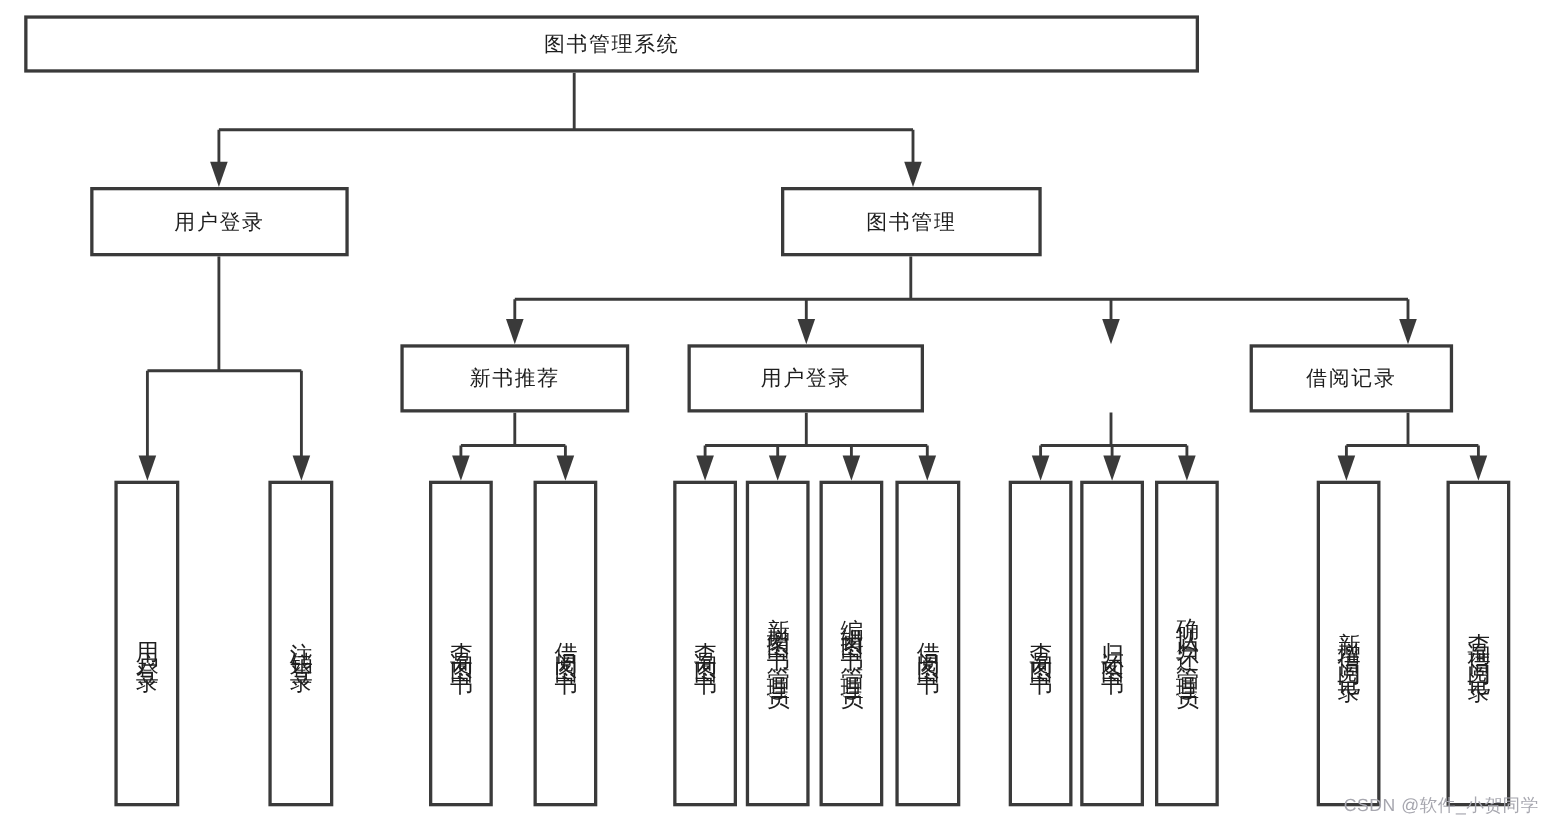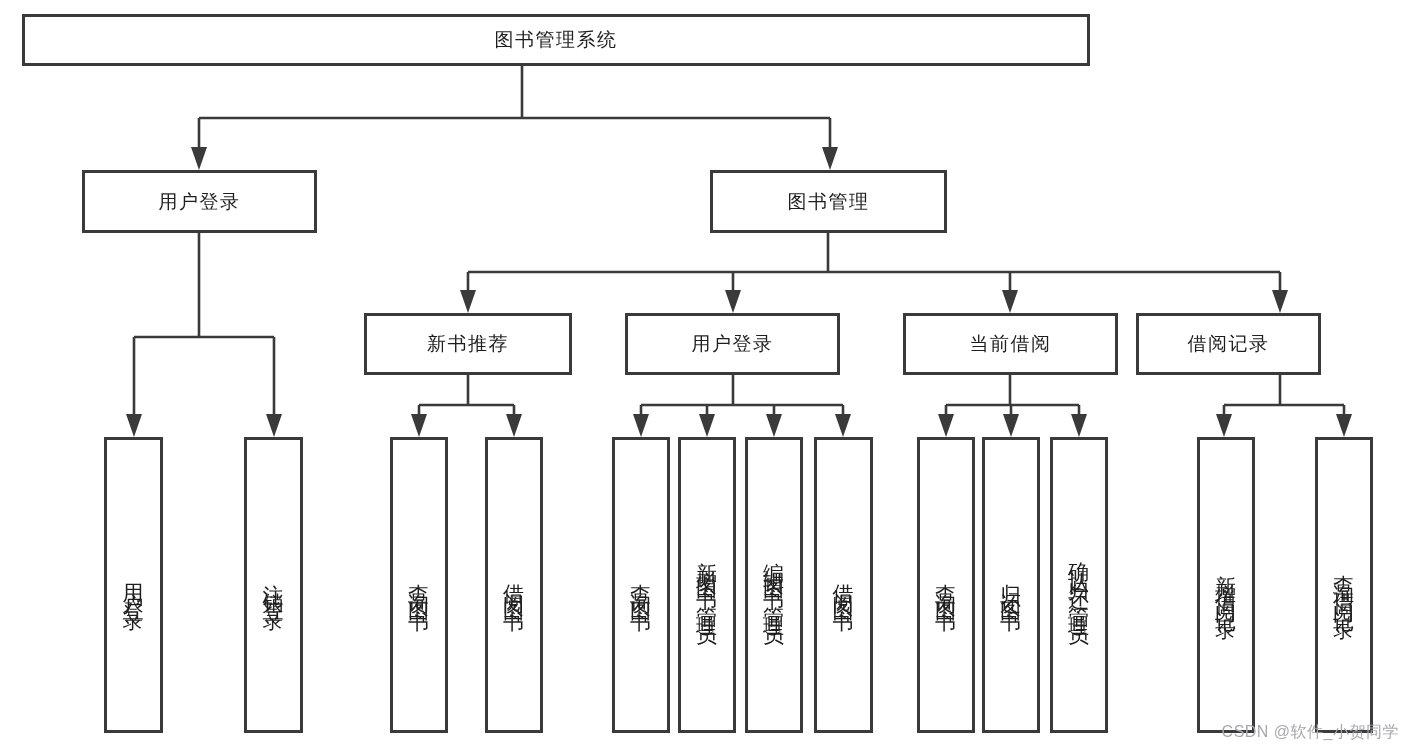--- a/index.html
+++ b/index.html
@@ -76,23 +76,20 @@
   <div class="node" style="left:364px;top:313px;width:208px;height:62px;">
     <span>新书推荐</span>
   </div>
 
   <div class="node" style="left:710px;top:170px;width:237px;height:63px;">
     <span>图书管理</span>
   </div>
   <div class="node" style="left:625px;top:313px;width:215px;height:62px;">
     <span>用户登录</span>
   </div>
-  <div class="node" style="left:903px;top:313px;width:215px;height:62px;">
-    <span>当前借阅</span>
-  </div>
   <div class="node" style="left:1136px;top:313px;width:185px;height:62px;">
     <span>借阅记录</span>
   </div>
 
   <div class="node leaf" style="left:104px;top:437px;width:59px;height:296px;">
     <span>用户登录</span>
   </div>
   <div class="node leaf" style="left:244px;top:437px;width:59px;height:296px;">
     <span>注销登录</span>
   </div>

